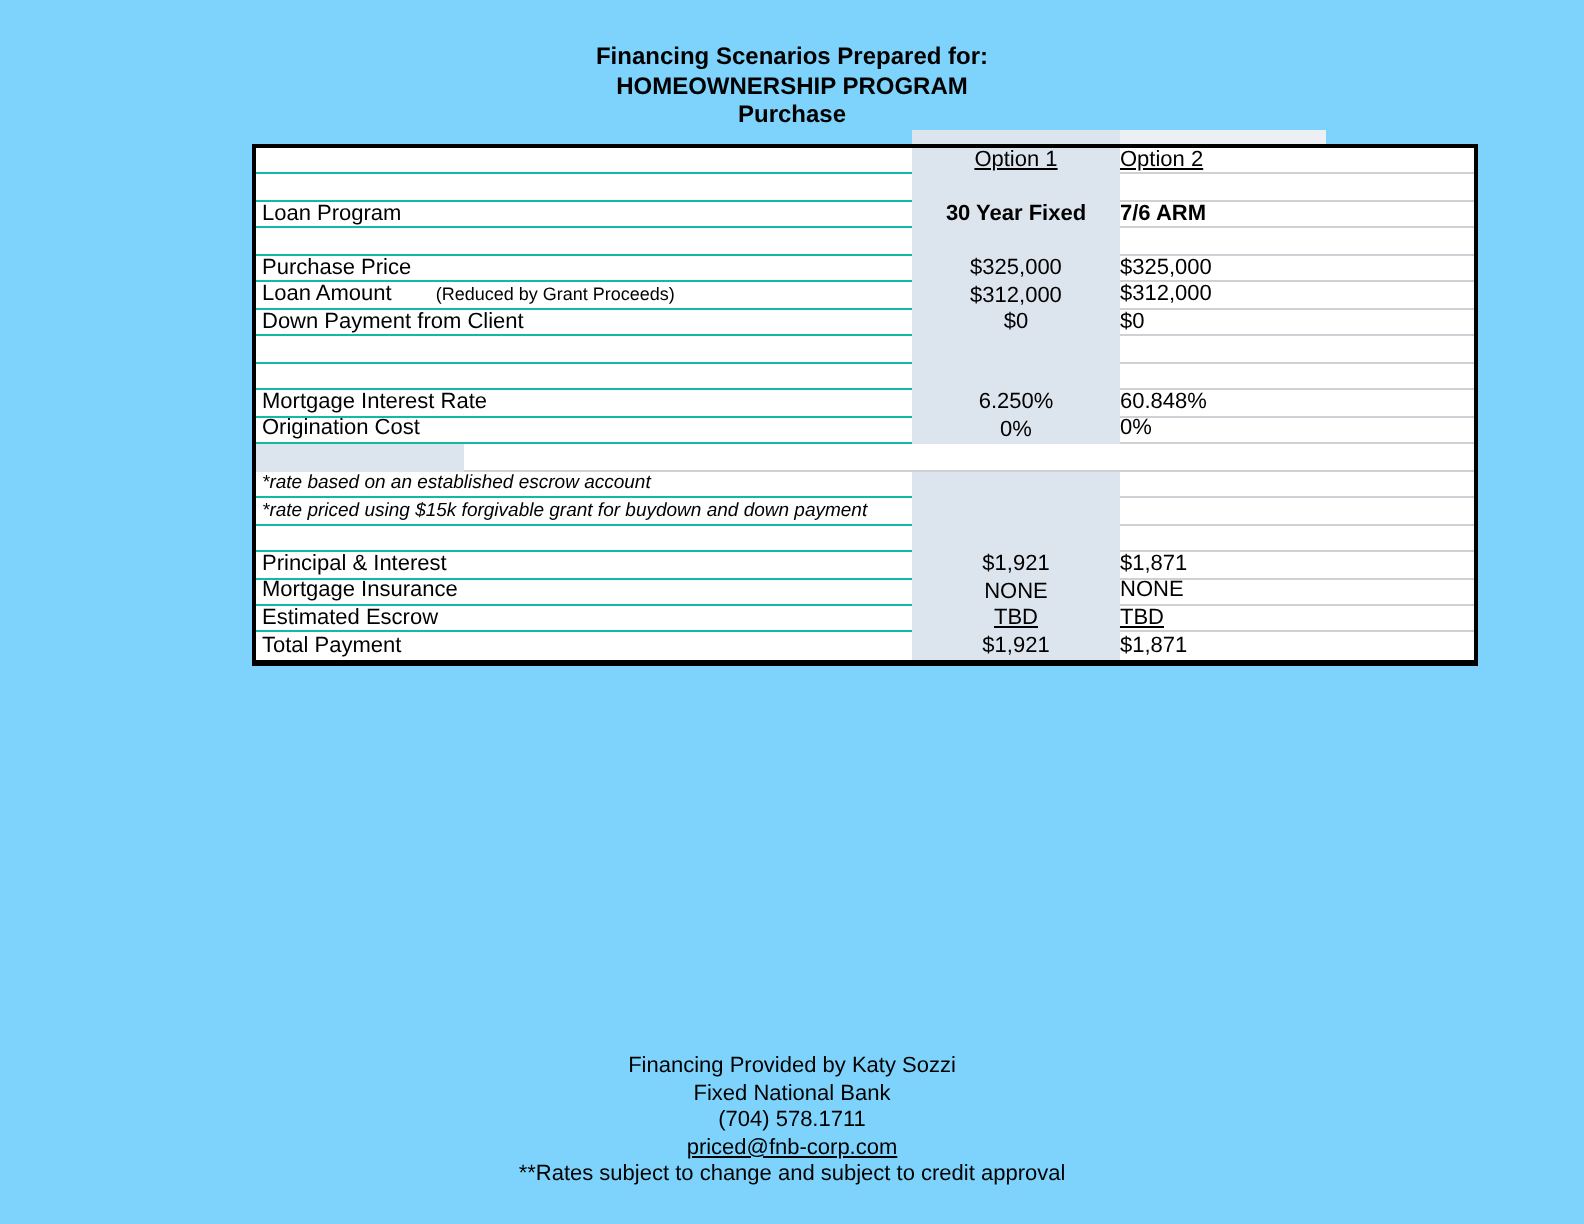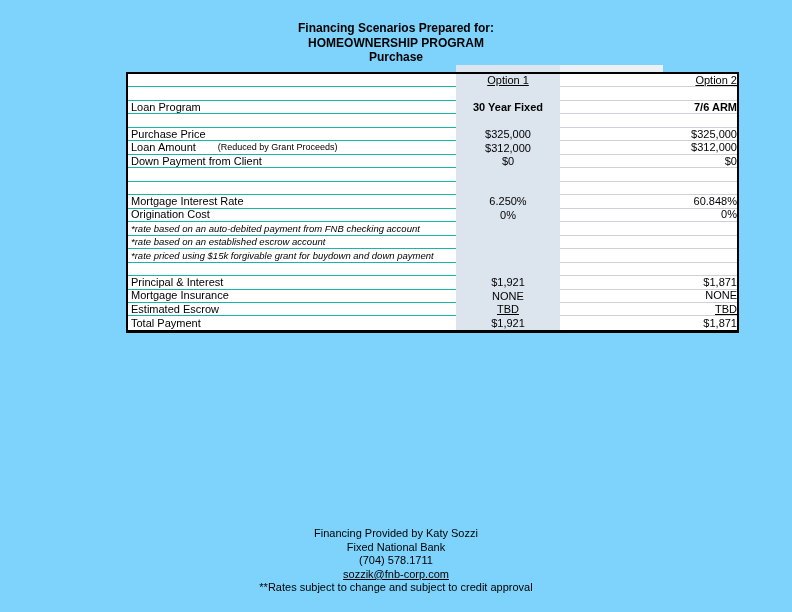--- a/index.html
+++ b/index.html
@@ -26,21 +26,21 @@
     border:2px solid #000;border-bottom-width:3px;
     display:flex;flex-direction:column;background:#fff;
   }
   .row{flex:1;display:flex;min-height:0;}
   .cell{
     display:flex;align-items:center;box-sizing:border-box;
     font-size:11px;line-height:1;white-space:nowrap;overflow:hidden;
   }
   .cell-label{width:328px;padding-left:3px;border-bottom:1px solid #14b8a6;}
   .cell-opt1{width:104px;background:#dce4ee;justify-content:center;}
-  .cell-opt2{flex:1;justify-content:flex-end;border-bottom:1px solid #cdd1d6;}
+  .cell-opt2{flex:1;justify-content:flex-start;border-bottom:1px solid #cdd1d6;}
   .row:last-child .cell-label,.row:last-child .cell-opt2{border-bottom:none;}
   .u{text-decoration:underline;}
   .b{font-weight:bold;}
   .note{font-size:9px;margin-left:22px;}
   .cell-label.footnote span{font-style:italic;font-size:9.5px;}
   
   .footer{
     position:absolute;top:527px;left:0;width:100%;
     text-align:center;font-size:11px;line-height:13.6px;
   }
@@ -177,23 +177,20 @@
           <span>Origination Cost</span>
         </div>
         <div class="cell cell-opt1">
           <span>0%</span>
         </div>
         <div class="cell cell-opt2">
           <span>0%</span>
         </div>
       </div>
       <div class="row">
-        <div class="cell cell-label footnote">
-          <span>*rate based on an auto-debited payment from FNB checking account</span>
-        </div>
         <div class="cell cell-opt1">
           <span></span>
         </div>
         <div class="cell cell-opt2">
           <span></span>
         </div>
       </div>
       <div class="row">
         <div class="cell cell-label footnote">
           <span>*rate based on an established escrow account</span>
@@ -270,17 +267,17 @@
         <div class="cell cell-opt2">
           <span>$1,871</span>
         </div>
       </div>
     </div>
 
   <div class="footer">
     <div>Financing Provided by Katy Sozzi</div>
     <div>Fixed National Bank</div>
     <div>(704) 578.1711</div>
-    <div><span class="email">sozzik@fnb-corp.com</span></div>
+    <div><span class="email">priced@fnb-corp.com</span></div>
     <div>**Rates subject to change and subject to credit approval</div>
   </div>
 
 </div>
 
 </body></html>

